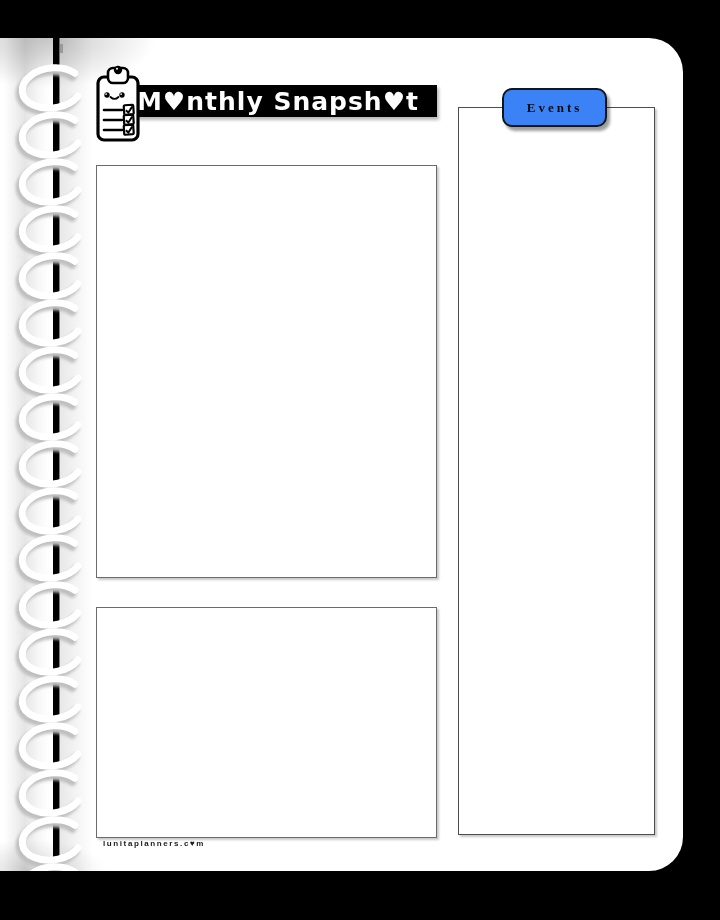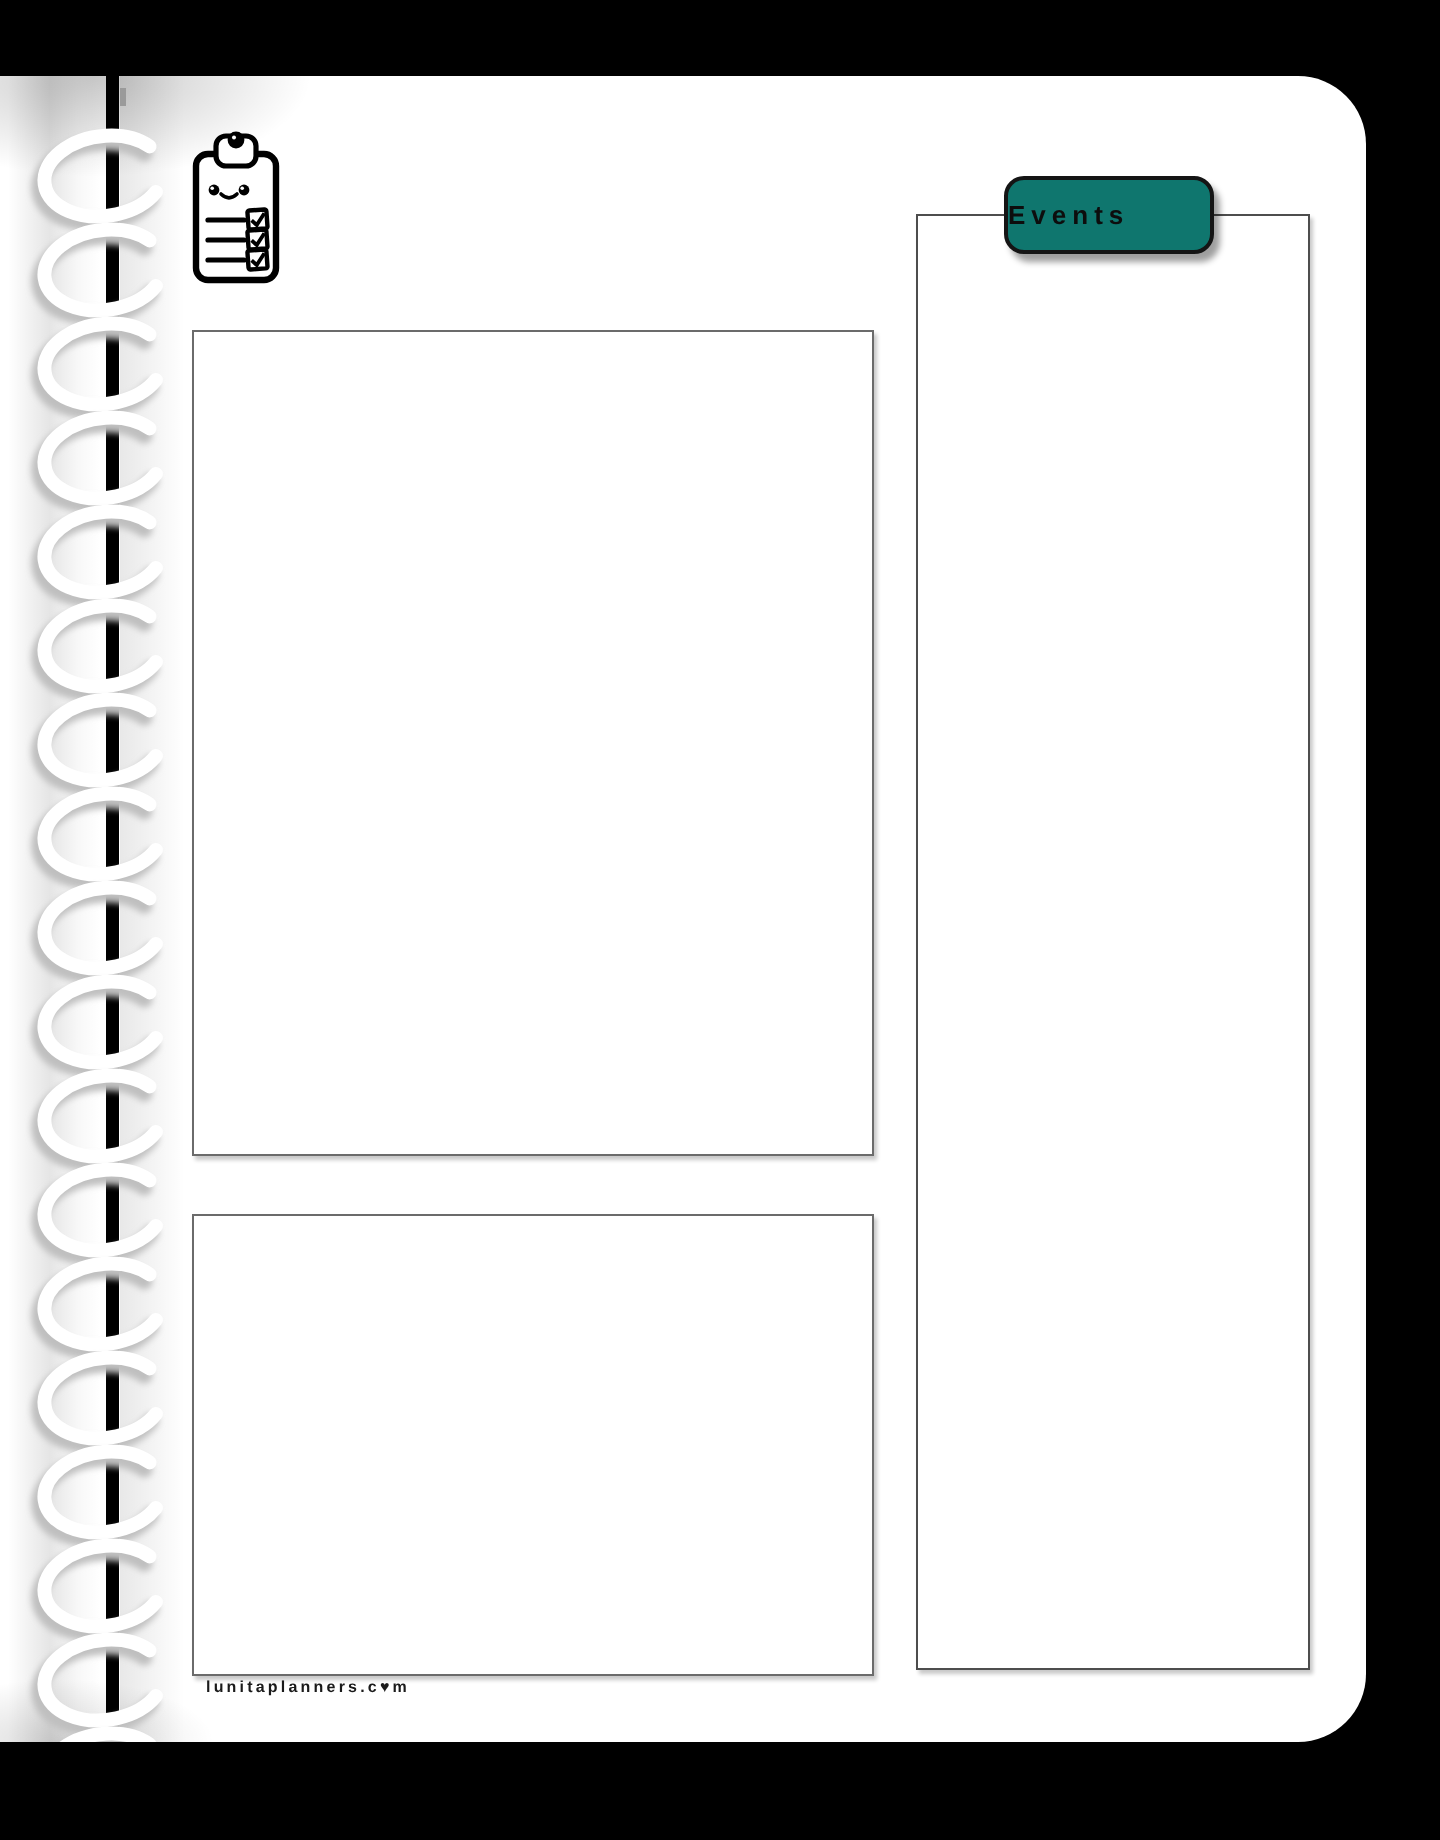--- a/index.html
+++ b/index.html
@@ -27,24 +27,24 @@
         box-shadow:2px 3px 3px rgba(0,0,0,0.28);}
   .title-bar span{color:#fff;font-weight:bold;font-size:25px;letter-spacing:1px;white-space:nowrap;}
   .clipboard{position:absolute;left:94px;top:26px;width:48px;height:80px;z-index:4;}
   
   .nbox{position:absolute;background:#fff;border:1px solid #6b6b6b;
         box-shadow:1.5px 2px 2px rgba(0,0,0,0.22);z-index:2;}
   .box-events{left:458px;top:69px;width:195px;height:726px;border-color:#4d4d4d;}
   .box-kc{left:96px;top:127px;width:339px;height:411px;}
   .box-df{left:96px;top:569px;width:339px;height:229px;}
   
-  .pill{position:absolute;background:#0f766e;border:2px solid #151515;border-radius:10px;
+  .pill{position:absolute;background:#3b82f6;border:2px solid #151515;border-radius:10px;
         box-shadow:3px 4px 3px rgba(0,0,0,0.38);z-index:5;
-        display:flex;align-items:center;justify-content:flex-start;
-        font-family:Liberation Sans, sans-serif;font-weight:bold;font-size:13px;
+        display:flex;align-items:center;justify-content:center;
+        font-family:Liberation Serif, serif;font-weight:bold;font-size:13px;
         letter-spacing:3px;color:#0d0d0d;white-space:nowrap;}
   .pill-events{left:502px;top:50px;width:101px;height:35px;}
   .pill-kc{left:193px;top:108px;width:144px;height:35px;letter-spacing:2.4px;}
   .pill-df{left:192px;top:550px;width:136px;height:35px;letter-spacing:2.4px;}
   
   .site{position:absolute;left:103px;top:801px;z-index:3;
         font-family:Liberation Sans, sans-serif;font-weight:bold;font-size:8px;
         letter-spacing:1.6px;color:#1a1a1a;}
 </style>
 </head>
@@ -55,20 +55,23 @@
 
     <div class="shade-left"></div>
     <div class="shade-spine-right"></div>
     <div class="shade-top"></div>
     <div class="shade-bottom"></div>
 
     <div class="nbox box-events"></div>
     <div class="nbox box-kc"></div>
     <div class="nbox box-df"></div>
 
+    <div class="title-bar">
+      <span>M♥nthly Snapsh♥t</span>
+    </div>
 
     <svg class="clipboard" viewBox="0 0 48 80">
       <rect x="4" y="13" width="40" height="63" rx="6" fill="#fff" stroke="#000" stroke-width="3.2"></rect>
       <rect x="14" y="4" width="20" height="15" rx="5" fill="#fff" stroke="#000" stroke-width="2.6"></rect>
       <circle cx="24" cy="6" r="4.2" fill="#000"></circle>
       <circle cx="23" cy="4.8" r="1" fill="#fff"></circle>
       <circle cx="13" cy="31" r="2.7" fill="#000"></circle>
       <circle cx="28" cy="31" r="2.7" fill="#000"></circle>
       <circle cx="12.1" cy="30.1" r="0.9" fill="#fff"></circle>
       <circle cx="27.1" cy="30.1" r="0.9" fill="#fff"></circle>

